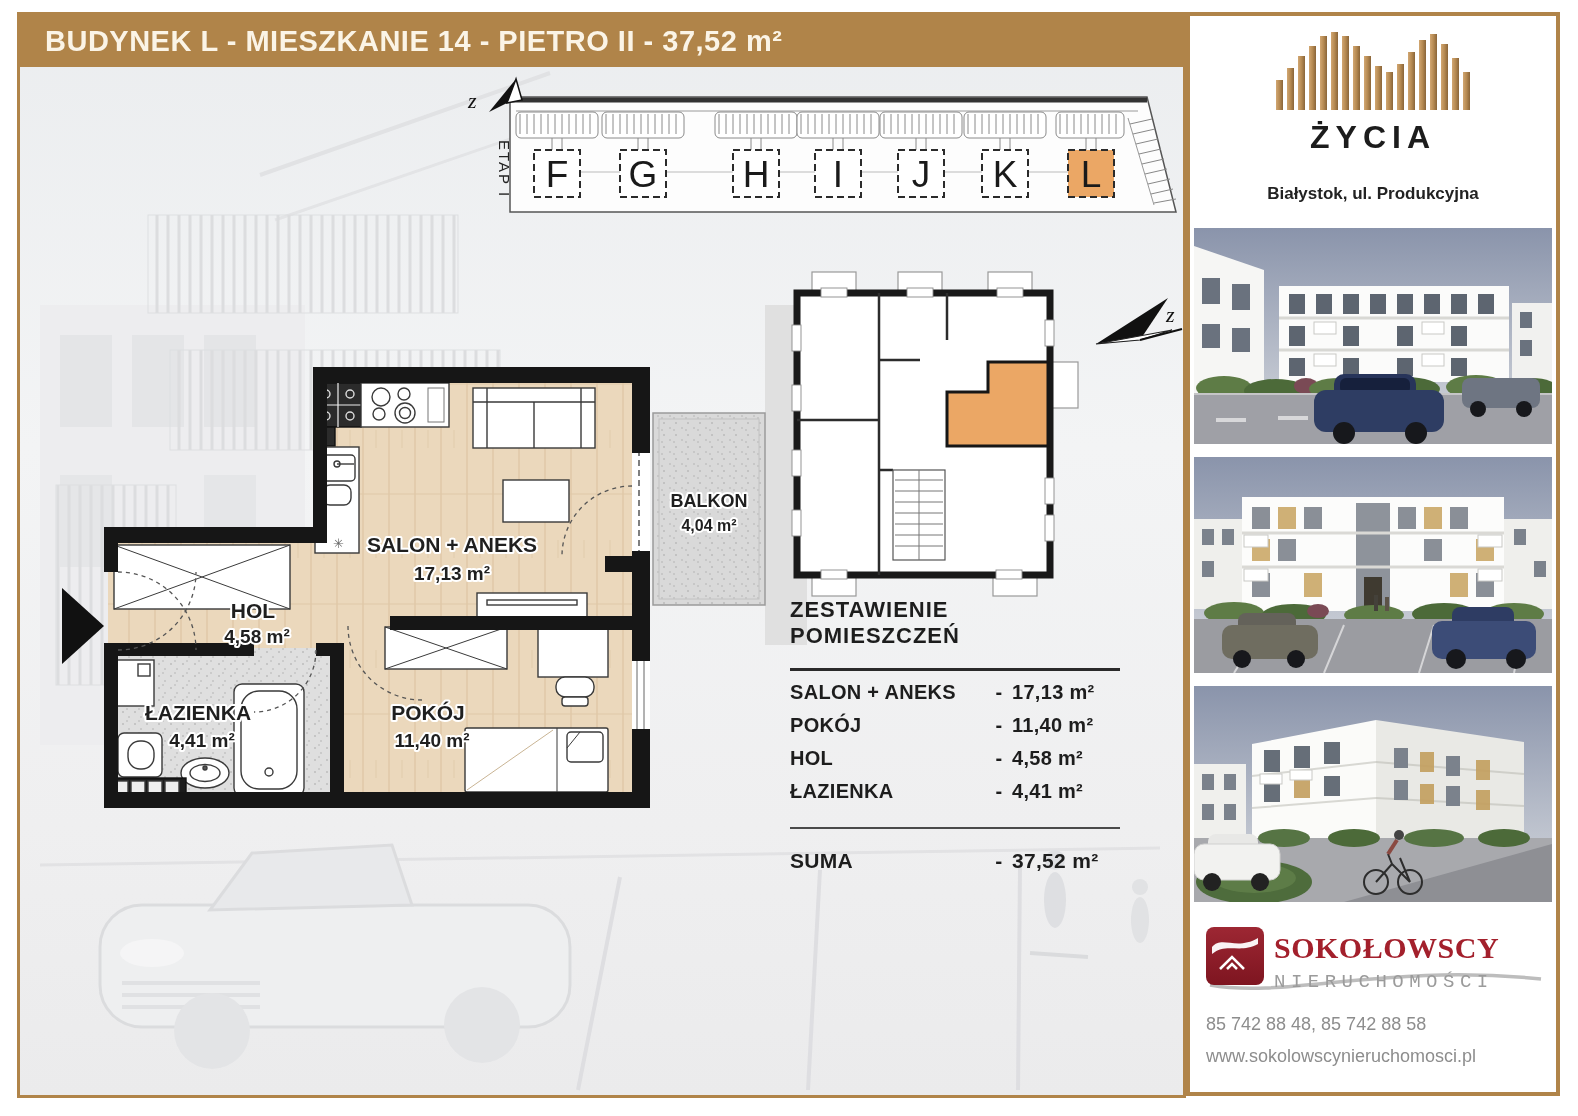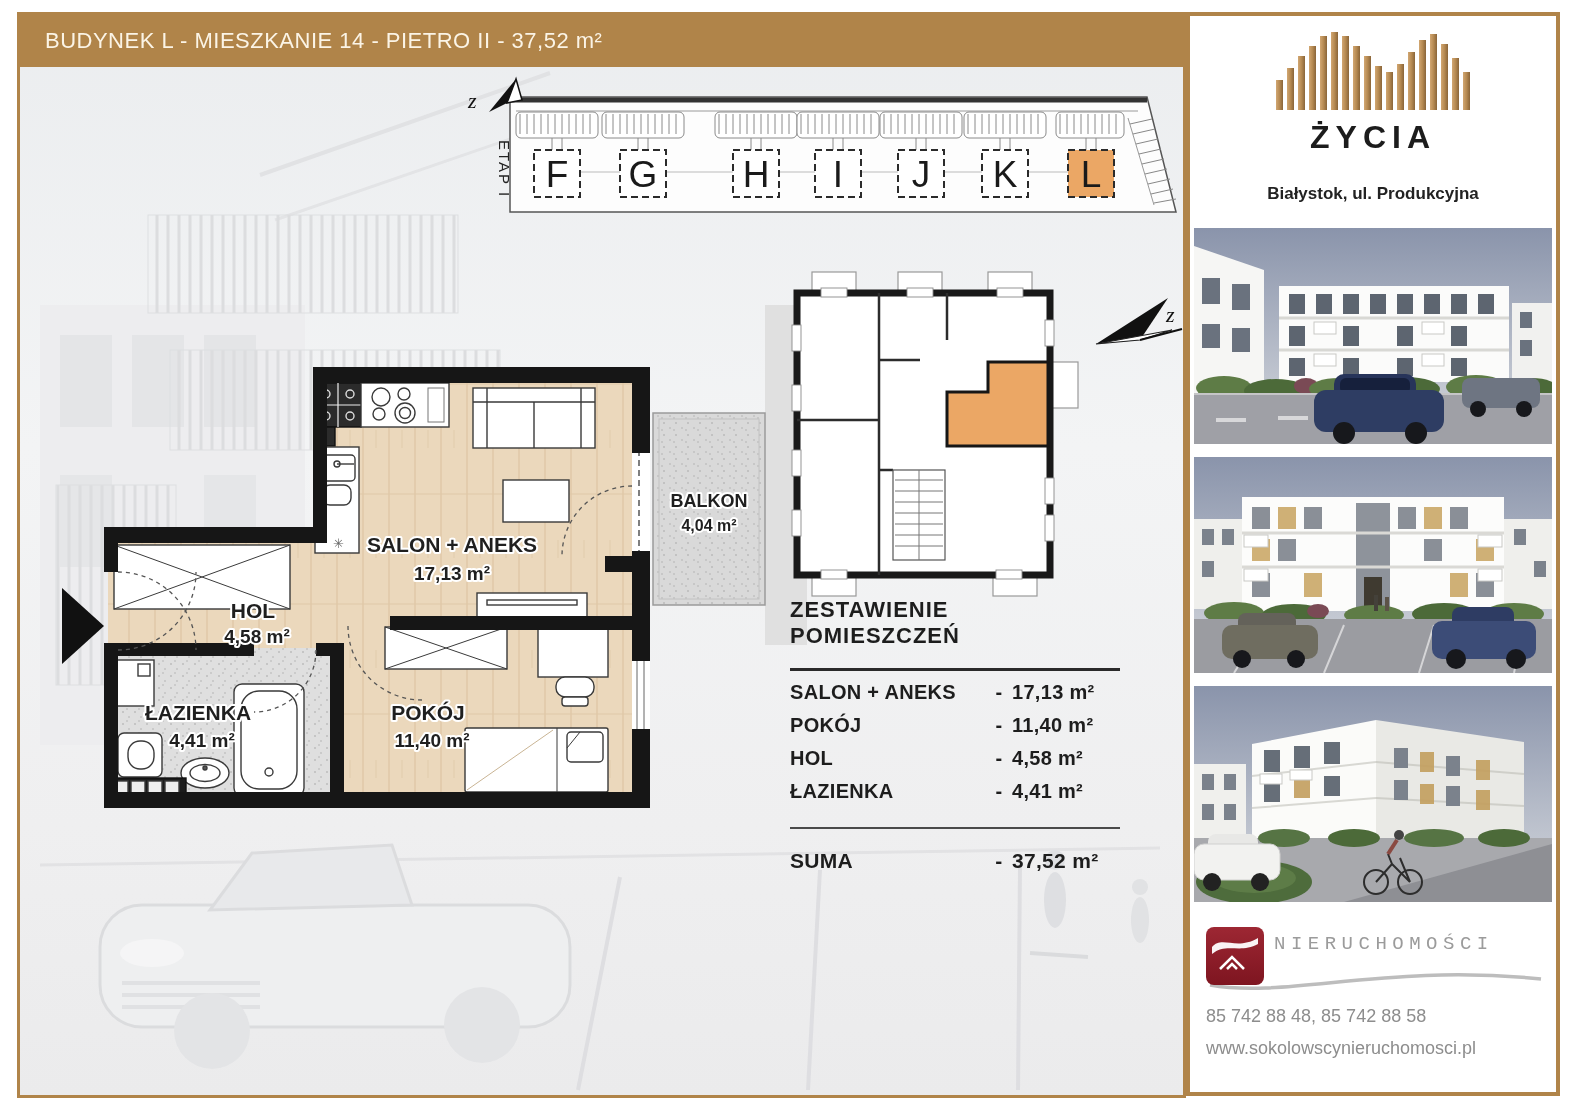--- a/index.html
+++ b/index.html
@@ -4,21 +4,21 @@
 <style>
   html,body{margin:0;padding:0;background:#fff;}
   .page{position:relative;width:1578px;height:1116px;background:#fff;overflow:hidden;
         font-family:"Liberation Sans",sans-serif;}
   
   .main-panel{position:absolute;left:17px;top:12px;width:1169px;height:1086px;
     border:3px solid #B08449;box-sizing:border-box;
     background:linear-gradient(180deg,#ebedef 0%,#f3f4f5 40%,#efeff0 75%,#ebebec 100%);}
   .bg-faded{position:absolute;left:0;top:0;width:1163px;height:1080px;}
   .header-bar{position:absolute;left:0;top:0;width:1163px;height:52px;background:#B08449;
-    color:#FBF4E6;font-size:22px;font-weight:normal;line-height:52px;padding-left:25px;
+    color:#FBF4E6;font-size:29px;font-weight:bold;line-height:52px;padding-left:25px;
     letter-spacing:.5px;box-sizing:border-box;z-index:5;}
   .site-plan{position:absolute;left:435px;top:55px;width:725px;height:150px;z-index:4;}
   .floor-plan{position:absolute;left:30px;top:335px;width:740px;height:470px;z-index:4;}
   .overview-plan{position:absolute;left:750px;top:247px;width:420px;height:340px;z-index:4;}
   
   .summary{position:absolute;left:770px;top:582px;width:330px;color:#1d1d1d;z-index:5;}
   .summary-title{font-size:22px;font-weight:bold;letter-spacing:1px;word-spacing:9px;
     border-bottom:3px solid #2a2a2a;padding-bottom:19px;}
   .srow{display:grid;grid-template-columns:1fr 26px 108px;font-size:20px;font-weight:bold;
     margin-top:10px;letter-spacing:.3px;}
@@ -676,20 +676,21 @@
             <linearGradient id="redg" x1="0" y1="0" x2="0" y2="1">
               <stop offset="0" stop-color="#9D2733"></stop>
                 <stop offset="1" stop-color="#7E1520"></stop>
             </linearGradient>
           </defs>
           <rect width="58" height="58" rx="8" fill="url(#redg)"></rect>
           <path d="M6,20 C16,8 30,24 52,11 L52,17 C34,27 20,15 6,27 Z" fill="#fff" opacity="0.95"></path>
           <path d="M14,42 l12,-12 l12,12 M21,42 l5,-5 l5,5" stroke="#fff" stroke-width="2.5" fill="none"></path>
         </svg>
         <div class="agency-names">
+          <div class="agency-name">SOKOŁOWSCY</div>
           <div class="agency-subtitle">NIERUCHOMOŚCI</div>
         </div>
       </div>
       <div class="agency-lines">
         <div>85 742 88 48,  85 742 88 58</div>
         <div>www.sokolowscynieruchomosci.pl</div>
       </div>
     </div>
   </aside>
 </div>

